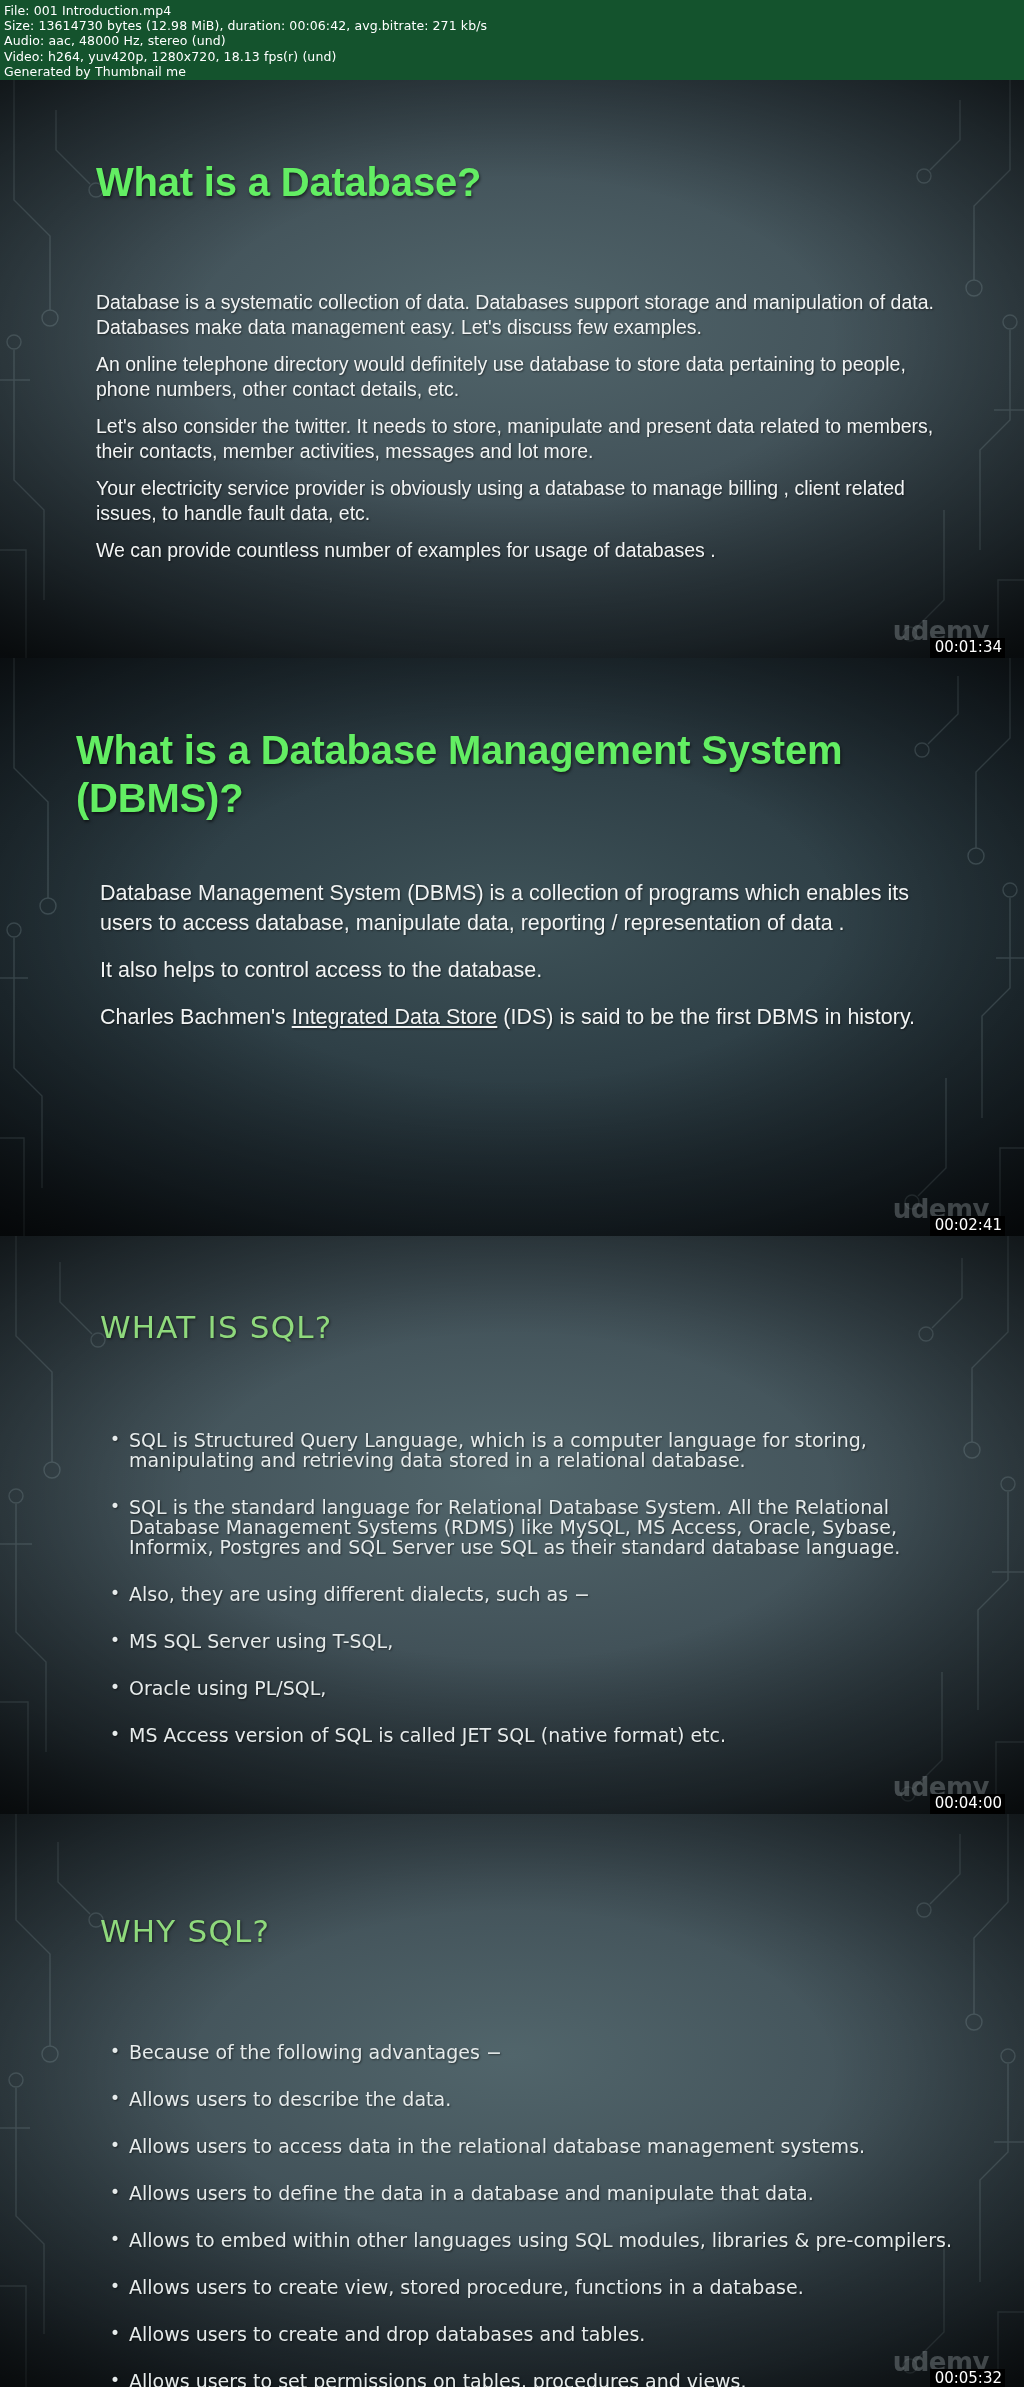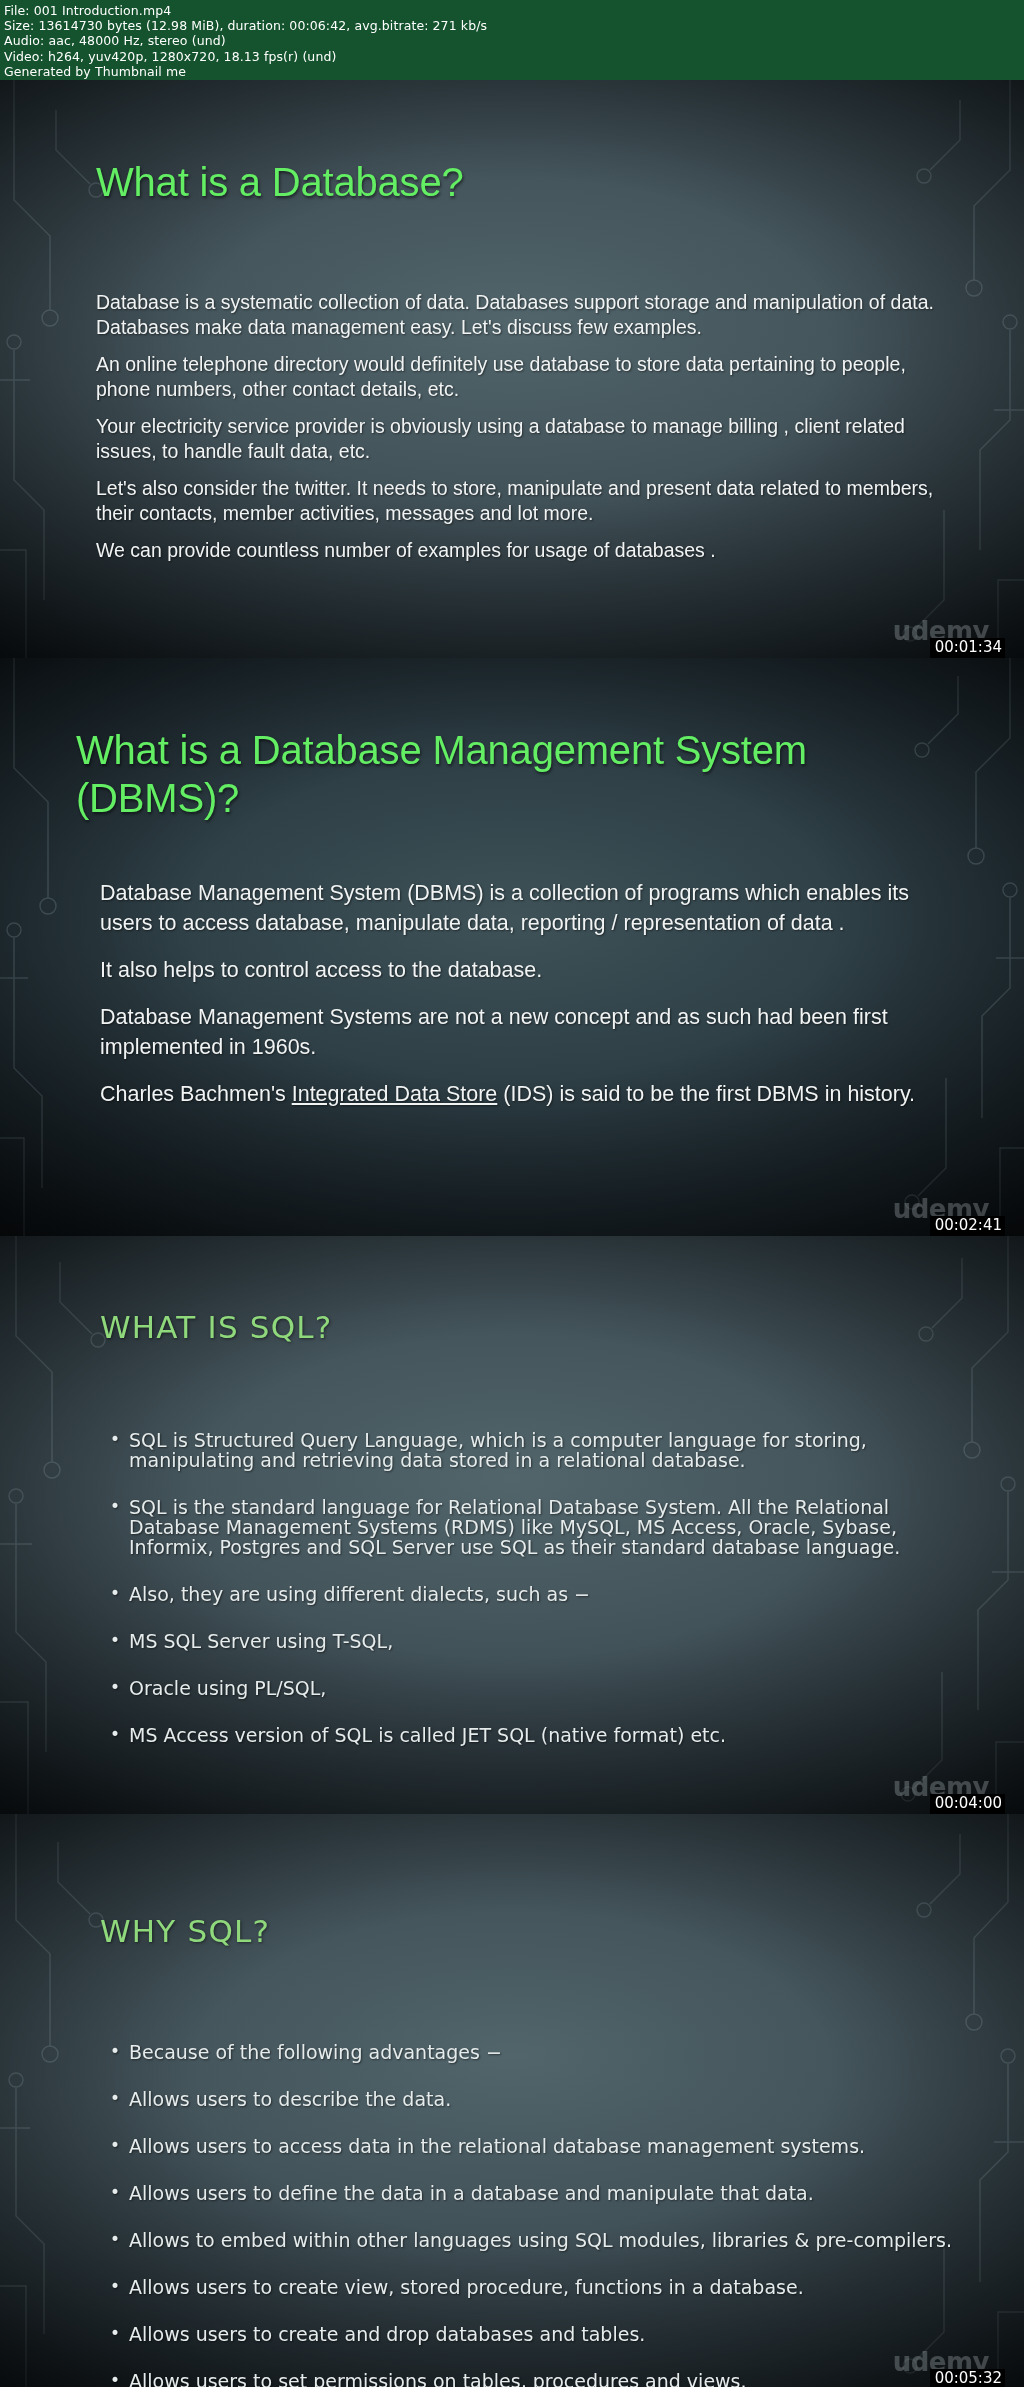--- a/index.html
+++ b/index.html
@@ -52,21 +52,21 @@
     position: absolute; inset: 0; pointer-events: none;
     background: radial-gradient(ellipse 78% 70% at 50% 45%, rgba(0,0,0,0) 40%, rgba(0,0,0,.42) 78%, rgba(0,0,0,.72) 100%);
   }
 
   .content { position: relative; z-index: 3; }
 
   
   .titleA {
     color: #63ee63;
     font-family: "Liberation Sans", sans-serif;
-    font-weight: normal;
+    font-weight: bold;
     font-size: 40px;
     line-height: 48px;
     letter-spacing: -.2px;
     text-shadow: 1px 2px 3px rgba(0,0,0,.55);
   }
   .bodyA {
     color: #f2f4f4;
     font-family: "Liberation Sans", sans-serif;
     font-size: 19.5px;
     line-height: 25px;
@@ -173,22 +173,22 @@
     <path d="M944 430 L944 520 L916 548"></path>
       <circle cx="910" cy="554" r="7"></circle>
   </svg>
   <div class="vignette"></div>
 
   <div class="content">
     <h1 class="titleA" style="margin:78px 0 0 96px;">What is a Database?</h1>
     <div class="bodyA" style="margin:84px 64px 5px 96px;">
       <p>Database is a systematic collection of data. Databases support storage and  manipulation of data. Databases make data management easy. Let's discuss few examples.</p>
       <p>An online telephone directory would definitely use database to store data pertaining to people, phone numbers, other contact details, etc.</p>
+      <p>Let's also consider the twitter. It needs to store, manipulate and present data related to members, their contacts, member activities, messages and lot more.</p>
       <p>Your electricity service provider is obviously using a database to manage billing , client related issues, to handle fault data, etc.</p>
-      <p>Let's also consider the twitter. It needs to store, manipulate and present data related to members, their contacts, member activities, messages and lot more.</p>
       <p>We can provide countless number of examples for usage of databases .</p>
     </div>
   </div>
 
   <div class="stamp-wrap">
     <div class="udemy-mark">udemy</div>
     <div class="timecode">00:01:34</div>
   </div>
 </div>
 
@@ -211,21 +211,20 @@
     <path d="M946 420 L946 510 L918 538"></path>
       <circle cx="912" cy="544" r="7"></circle>
   </svg>
   <div class="vignette"></div>
 
   <div class="content">
     <h1 class="titleB-a titleA" style="margin:68px 70px 0 76px;">What is a Database Management System (DBMS)?</h1>
     <div class="bodyB" style="margin:56px 66px 0 100px;">
       <p>Database Management System (DBMS) is a collection of programs which enables its users to access database, manipulate data, reporting / representation of  data .</p>
       <p>It also helps to control access to the  database.</p>
-      <p>Database Management Systems are not a new concept and as such had been first implemented in 1960s.</p>
       <p>
         <span>Charles Bachmen's </span><span class="uline">Integrated Data Store</span><span> (IDS) is said to be the first DBMS in history.</span>
       </p>
     </div>
   </div>
 
   <div class="stamp-wrap">
     <div class="udemy-mark">udemy</div>
     <div class="timecode">00:02:41</div>
   </div>

